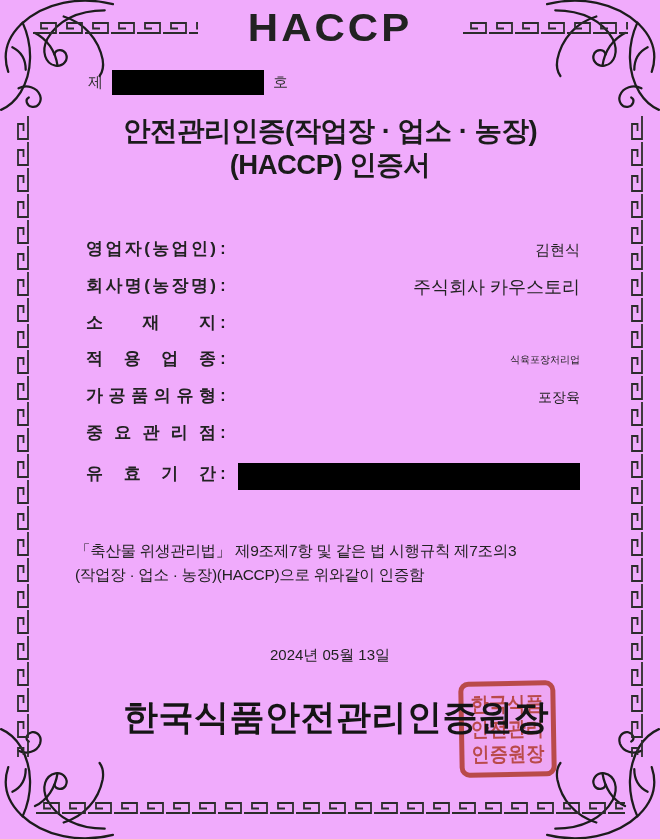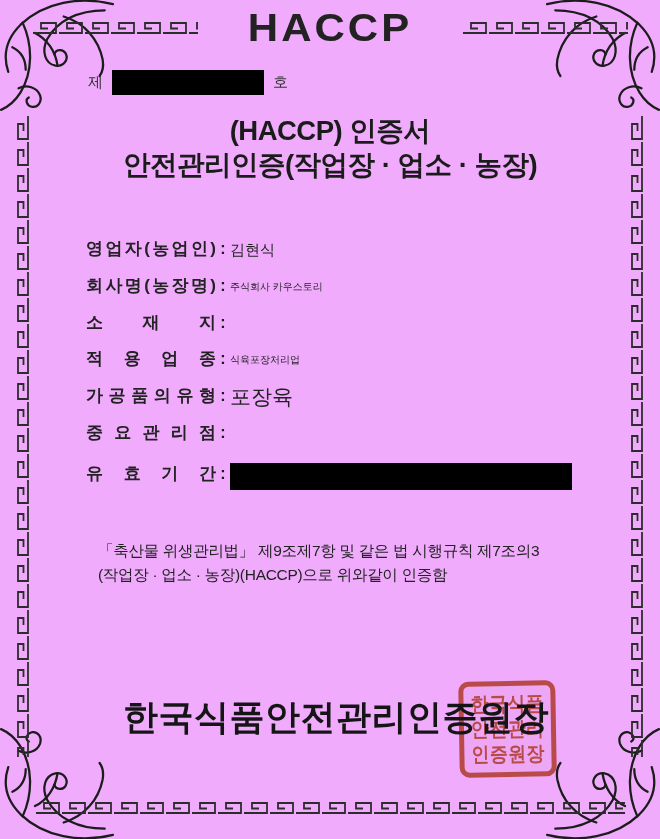--- a/index.html
+++ b/index.html
@@ -34,28 +34,28 @@
   .fields { position:absolute; top:238px; left:86px; width:494px; }
   .frow { display:flex; align-items:flex-start; margin-bottom:15px; }
   .flabel {
     display:inline-flex; justify-content:space-between;
     width:130px; flex:0 0 130px;
     font-weight:bold; font-size:17px; color:#222; line-height:21px;
   }
   .fcolon { flex:0 0 14px; text-align:center; font-weight:bold; font-size:16px; line-height:21px; }
   .fvalue {
     flex:1; font-size:14.5px; line-height:20px; color:#222;
-    word-break:break-all; padding-top:2px;
+    word-break:break-all; padding-top:2px;text-align:right;
   }
   .fvalue.small { font-size:13.5px; line-height:18px; }
   .redact-valid { width:342px; height:27px; background:#000; margin-top:-2px; }
   .row-validity { margin-top:20px; }
 
   .legal {
-    position:absolute; top:539px; left:98px; width:486px;
+    position:absolute; top:539px; left:75px; width:486px;
     font-size:15.5px; line-height:24px; color:#222; letter-spacing:-0.3px;
   }
   .issue-date {
     position:absolute; top:646px; left:0; width:100%;
     text-align:center; font-size:15px; color:#222;
   }
   .issuer {
     position:absolute; top:694px; left:0; width:100%;
     text-align:center; font-size:35px; font-weight:900;
     letter-spacing:0.5px; color:#151515; z-index:2; transform:translateX(6px);
@@ -152,22 +152,22 @@
 
   <div class="haccp-logo">HACCP</div>
 
   <div class="certno">
     <span>제</span>
     <span class="redact-no"></span>
     <span>호</span>
   </div>
 
   <div class="title">
+    <div>안전관리인증(작업장 · 업소 · 농장)</div>
     <div>(HACCP) 인증서</div>
-    <div>안전관리인증(작업장 · 업소 · 농장)</div>
   </div>
 
   <div class="fields">
     <div class="frow">
       <span class="flabel">
           <span>영</span>
           <span>업</span>
           <span>자</span>
           <span>(</span>
           <span>농</span>
@@ -183,21 +183,21 @@
           <span>회</span>
           <span>사</span>
           <span>명</span>
           <span>(</span>
           <span>농</span>
           <span>장</span>
           <span>명</span>
           <span>)</span>
         </span>
       <span class="fcolon">:</span>
-      <span class="fvalue" style="font-size:10px">주식회사 카우스토리</span>
+      <span class="fvalue" style="font-size:18px">주식회사 카우스토리</span>
     </div>
     <div class="frow">
       <span class="flabel">
           <span>소</span>
           <span>재</span>
           <span>지</span>
         </span>
       <span class="fcolon">:</span>
     </div>
     <div class="frow">
@@ -213,21 +213,21 @@
     <div class="frow">
       <span class="flabel">
           <span>가</span>
           <span>공</span>
           <span>품</span>
           <span>의</span>
           <span>유</span>
           <span>형</span>
         </span>
       <span class="fcolon">:</span>
-      <span class="fvalue" style="font-size:21px">포장육</span>
+      <span class="fvalue" style="font-size:14px">포장육</span>
     </div>
     <div class="frow">
       <span class="flabel">
           <span>중</span>
           <span>요</span>
           <span>관</span>
           <span>리</span>
           <span>점</span>
         </span>
       <span class="fcolon">:</span>
@@ -242,20 +242,21 @@
       <span class="fcolon">:</span>
       <span class="fvalue"><span class="redact-valid" style="display:inline-block"></span></span>
     </div>
   </div>
 
   <div class="legal">
     <div>「축산물 위생관리법」 제9조제7항 및 같은 법 시행규칙 제7조의3</div>
     <div>(작업장 · 업소 · 농장)(HACCP)으로 위와같이 인증함</div>
   </div>
 
+  <div class="issue-date">2024년 05월 13일</div>
 
   <div class="issuer">한국식품안전관리인증원장</div>
   <div class="seal">
     <div class="seal-row">
         <span>한</span>
         <span>국</span>
         <span>식</span>
         <span>품</span>
       </div>
     <div class="seal-row">

